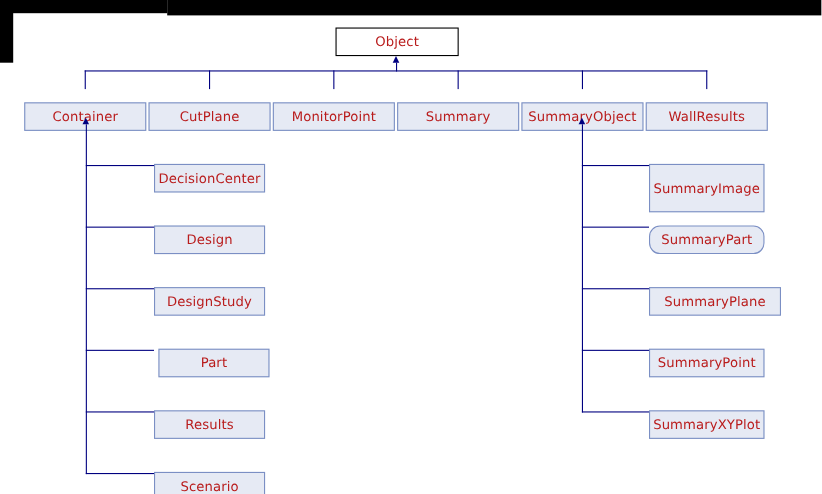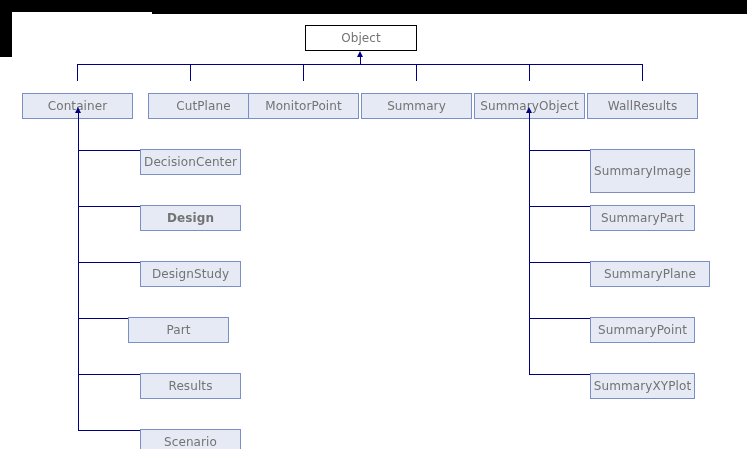--- a/index.html
+++ b/index.html
@@ -28,21 +28,21 @@
 
   
   .node {
     position: absolute;
     box-sizing: border-box;
     display: flex;
     align-items: center;
     justify-content: center;
     font-size: 12px;
     line-height: 1;
-    color: #737373;
+    color: #b91c1c;
     white-space: nowrap;
     letter-spacing: 0.1px;
   }
   .node.root {
     background: #ffffff;
     border: 1px solid #000000;
   }
   .node.sub {
     background: #e6eaf4;
     border: 1px solid #7b8fc4;
@@ -88,21 +88,21 @@
   <div class="line vline" style="left:77px;  top:64px; height:17px;"></div>
   <div class="line vline" style="left:190px; top:64px; height:17px;"></div>
   <div class="line vline" style="left:303px; top:64px; height:17px;"></div>
   <div class="line vline" style="left:416px; top:64px; height:17px;"></div>
   <div class="line vline" style="left:529px; top:64px; height:17px;"></div>
   <div class="line vline" style="left:642px; top:64px; height:17px;"></div>
 
   <div class="node sub" style="left:22px; top:81px; width:111px; height:26px;">
     <span>Container</span>
   </div>
-  <div class="node sub" style="left:148px; top:81px; width:111px; height:26px;text-align:right;">
+  <div class="node sub" style="left:135px; top:81px; width:111px; height:26px;text-align:right;">
     <span>CutPlane</span>
   </div>
   <div class="node sub" style="left:248px; top:81px; width:111px; height:26px;">
     <span>MonitorPoint</span>
   </div>
   <div class="node sub" style="left:361px; top:81px; width:111px; height:26px;">
     <span>Summary</span>
   </div>
   <div class="node sub" style="left:474px; top:81px; width:111px; height:26px;text-align:right;">
     <span>SummaryObject</span>
@@ -118,27 +118,27 @@
   <div class="line hline" style="left:78px; top:150px; width:62px;"></div>
   <div class="line hline" style="left:78px; top:206px; width:62px;"></div>
   <div class="line hline" style="left:78px; top:262px; width:62px;"></div>
   <div class="line hline" style="left:78px; top:318px; width:62px;"></div>
   <div class="line hline" style="left:78px; top:374px; width:62px;"></div>
   <div class="line hline" style="left:78px; top:430px; width:62px;"></div>
 
   <div class="node sub" style="left:140px; top:137px; width:101px; height:26px;">
     <span>DecisionCenter</span>
   </div>
-  <div class="node sub" style="left:140px; top:193px; width:101px; height:26px;font-weight:bold;">
+  <div class="node sub" style="left:140px; top:193px; width:101px; height:26px;">
     <span>Design</span>
   </div>
   <div class="node sub" style="left:140px; top:249px; width:101px; height:26px;">
     <span>DesignStudy</span>
   </div>
-  <div class="node sub" style="left:128px; top:305px; width:101px; height:26px;">
+  <div class="node sub" style="left:144px; top:305px; width:101px; height:26px;">
     <span>Part</span>
   </div>
   <div class="node sub" style="left:140px; top:361px; width:101px; height:26px;">
     <span>Results</span>
   </div>
   <div class="node sub" style="left:140px; top:417px; width:101px; height:26px;">
     <span>Scenario</span>
   </div>
 
   <div class="arrow-up" style="left:526px; top:107px;"></div>
@@ -147,21 +147,21 @@
 
   <div class="line hline" style="left:529px; top:150px; width:61px;"></div>
   <div class="line hline" style="left:529px; top:206px; width:61px;"></div>
   <div class="line hline" style="left:529px; top:262px; width:61px;"></div>
   <div class="line hline" style="left:529px; top:318px; width:61px;"></div>
   <div class="line hline" style="left:529px; top:374px; width:61px;"></div>
 
   <div class="node sub" style="left:590px; top:137px; width:105px; height:44px;">
     <span>SummaryImage</span>
   </div>
-  <div class="node sub" style="left:590px; top:193px; width:105px; height:26px;">
+  <div class="node sub" style="left:590px; top:193px; width:105px; height:26px;border-radius:10px;">
     <span>SummaryPart</span>
   </div>
   <div class="node sub" style="left:590px; top:249px; width:120px; height:26px;">
     <span>SummaryPlane</span>
   </div>
   <div class="node sub" style="left:590px; top:305px; width:105px; height:26px;">
     <span>SummaryPoint</span>
   </div>
   <div class="node sub" style="left:590px; top:361px; width:105px; height:26px;">
     <span>SummaryXYPlot</span>

